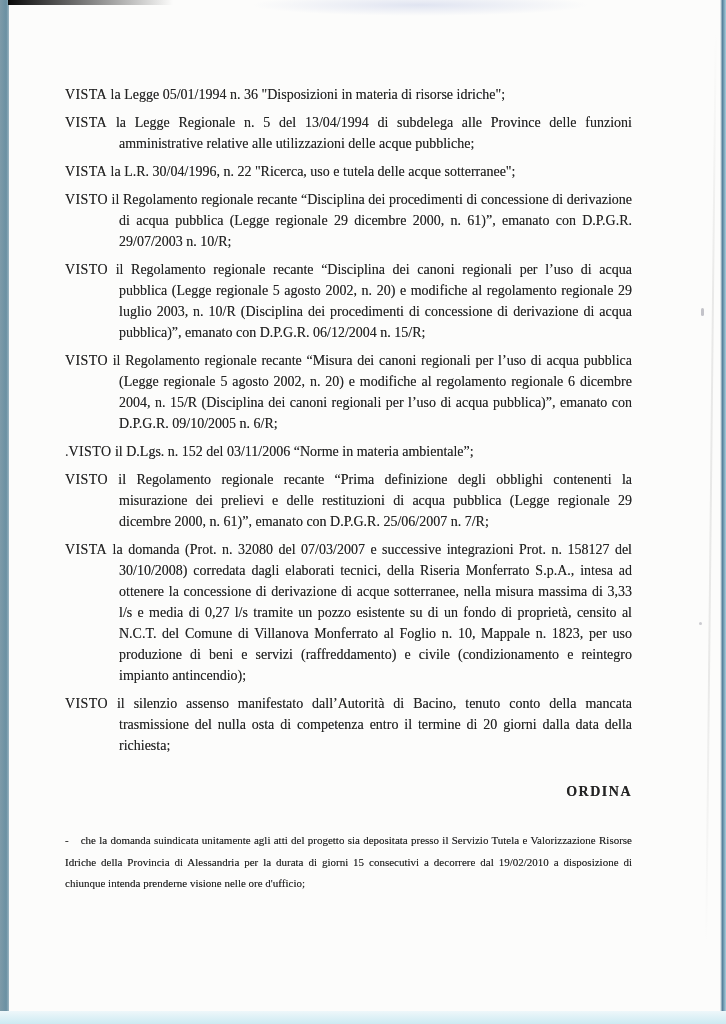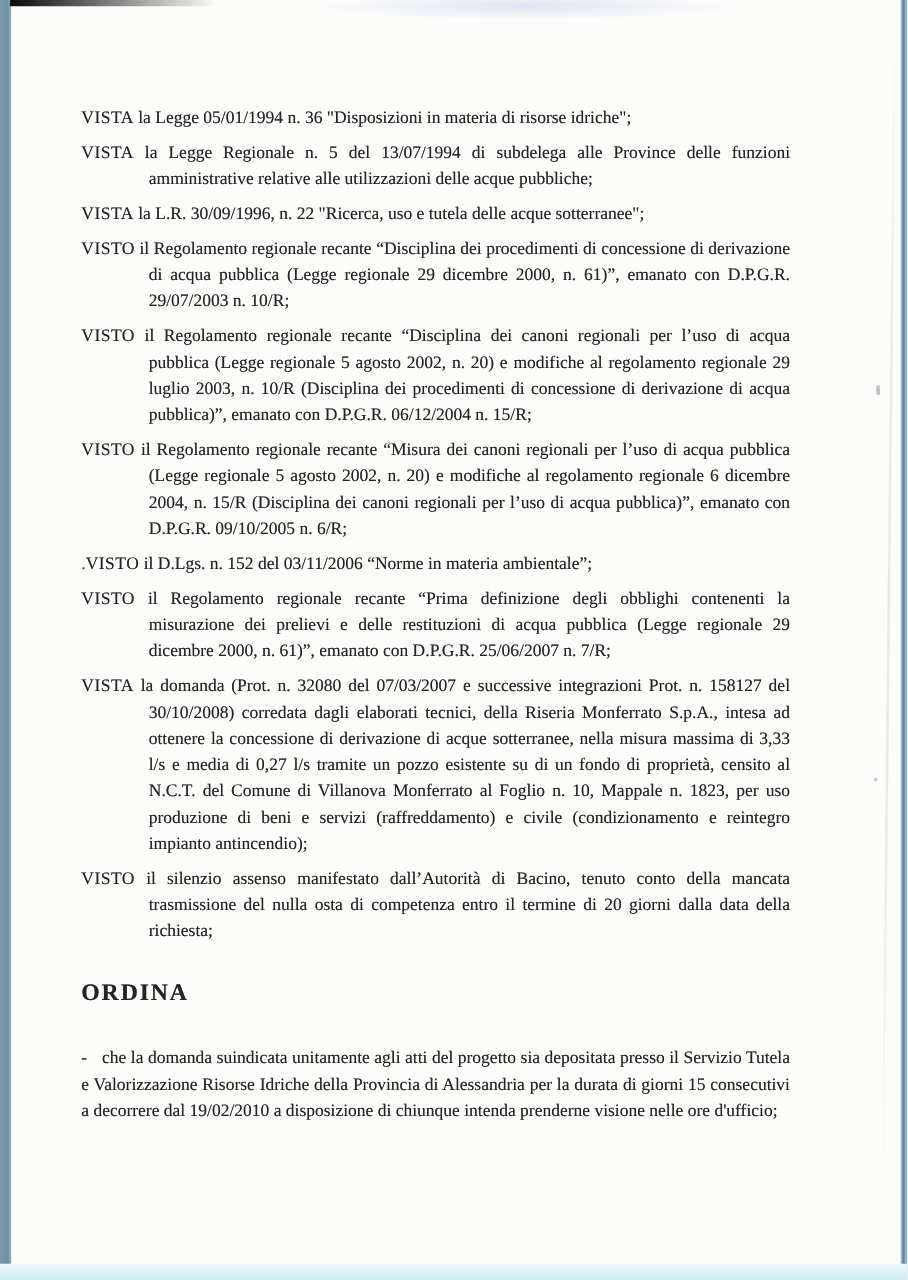--- a/index.html
+++ b/index.html
@@ -53,29 +53,29 @@
     line-height:21px;
     text-align:justify;
     padding-left:54px;
     text-indent:-54px;
     text-shadow:0 0 0.5px rgba(45,45,45,0.55);
   }
   .para .label{letter-spacing:0.4px;}
   .para .stray{color:rgba(40,40,40,0.75);}
   .ordina{
     margin:28px 0 30px 0;
-    text-align:left;
+    text-align:right;
     font-weight:bold;
-    font-size:19px;
+    font-size:14px;
     letter-spacing:1.5px;
     text-shadow:0 0 0.5px rgba(45,45,45,0.6);
   }
   .order-item{
     margin:0;
-    font-size:14px;
+    font-size:11px;
     line-height:21.5px;
     text-align:justify;
     text-shadow:0 0 0.5px rgba(45,45,45,0.55);
   }
   .order-item .dash{margin-right:12px;}
 </style>
 </head>
 <body>
 
 <div class="scan-page">
@@ -86,23 +86,23 @@
   <div class="edge-top-black"></div>
   <div class="smudge-top"></div>
   <div class="page-curve"></div>
   <div class="scan-speck-1"></div>
   <div class="scan-speck-2"></div>
 
   <div class="page-content">
 
     <p class="para"><span class="label">VISTA</span> <span>la Legge 05/01/1994 n. 36 "Disposizioni in materia di risorse idriche";</span></p>
 
-    <p class="para"><span class="label">VISTA</span> <span>la Legge Regionale n. 5 del 13/07/1994 di subdelega alle Province delle funzioni amministrative relative alle utilizzazioni delle acque pubbliche;</span></p>
+    <p class="para"><span class="label">VISTA</span> <span>la Legge Regionale n. 5 del 13/04/1994 di subdelega alle Province delle funzioni amministrative relative alle utilizzazioni delle acque pubbliche;</span></p>
 
-    <p class="para"><span class="label">VISTA</span> <span>la L.R. 30/09/1996, n. 22 "Ricerca, uso e tutela delle acque sotterranee";</span></p>
+    <p class="para"><span class="label">VISTA</span> <span>la L.R. 30/04/1996, n. 22 "Ricerca, uso e tutela delle acque sotterranee";</span></p>
 
 
     <p class="para"><span class="label">VISTO</span> <span>il Regolamento regionale recante “Disciplina dei procedimenti di concessione di derivazione di acqua pubblica (Legge regionale 29 dicembre 2000, n. 61)”, emanato con D.P.G.R. 29/07/2003 n. 10/R;</span></p>
 
     <p class="para"><span class="label">VISTO</span> <span>il Regolamento regionale recante “Disciplina dei canoni regionali per l’uso di acqua pubblica (Legge regionale 5 agosto 2002, n. 20) e modifiche al regolamento regionale 29 luglio 2003, n. 10/R (Disciplina dei procedimenti di concessione di derivazione di acqua pubblica)”, emanato con D.P.G.R. 06/12/2004 n. 15/R;</span></p>
 
     <p class="para"><span class="label">VISTO</span> <span>il Regolamento regionale recante “Misura dei canoni regionali per l’uso di acqua pubblica (Legge regionale 5 agosto 2002, n. 20) e modifiche al regolamento regionale 6 dicembre 2004, n. 15/R (Disciplina dei canoni regionali per l’uso di acqua pubblica)”, emanato con D.P.G.R. 09/10/2005 n. 6/R;</span></p>
 
     <p class="para"><span class="stray">.</span><span class="label">VISTO</span> <span>il D.Lgs. n. 152 del 03/11/2006 “Norme in materia ambientale”;</span></p>
 

